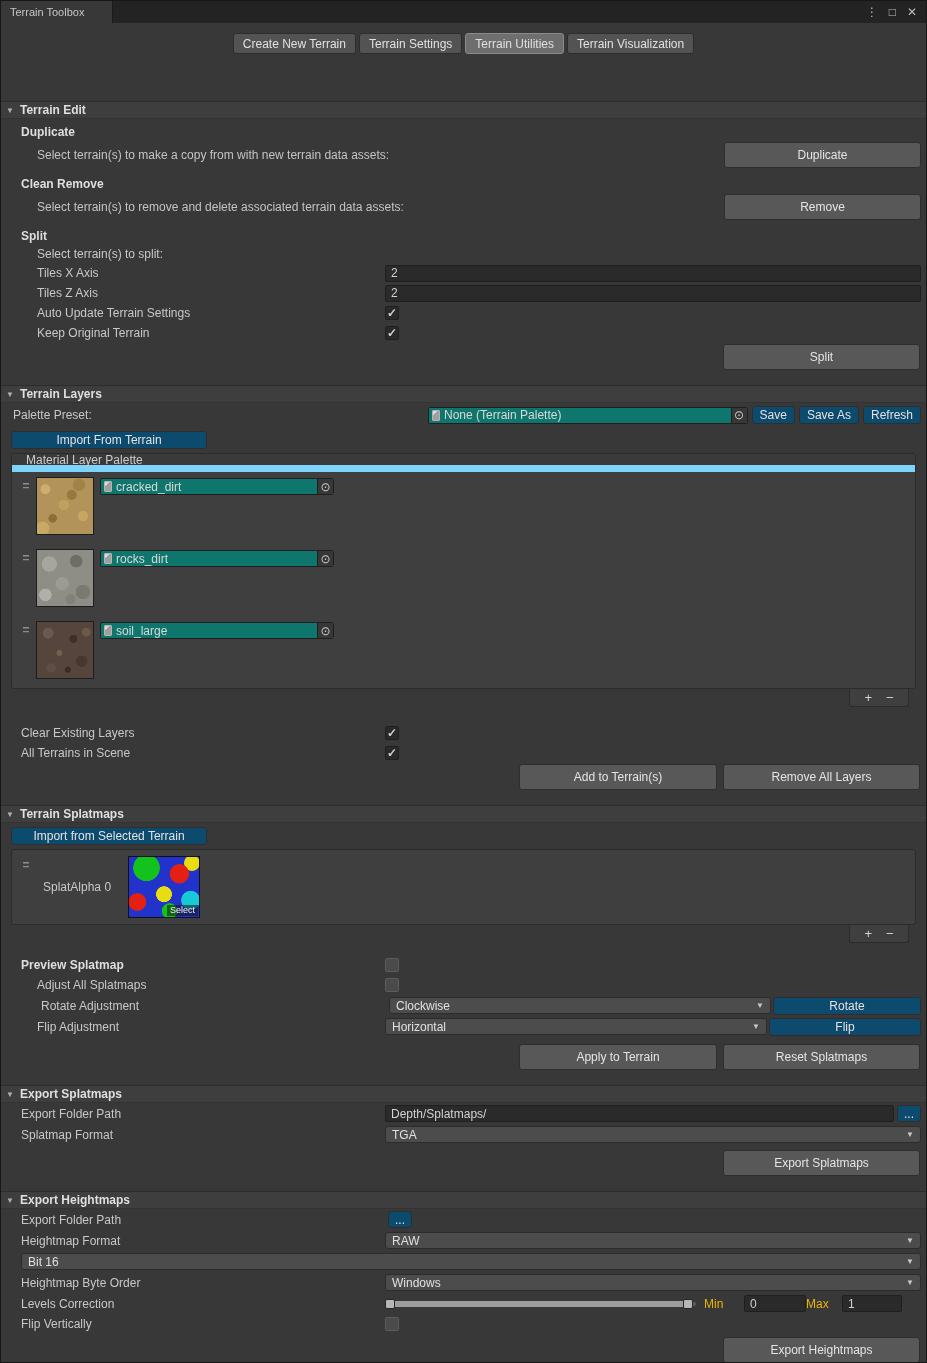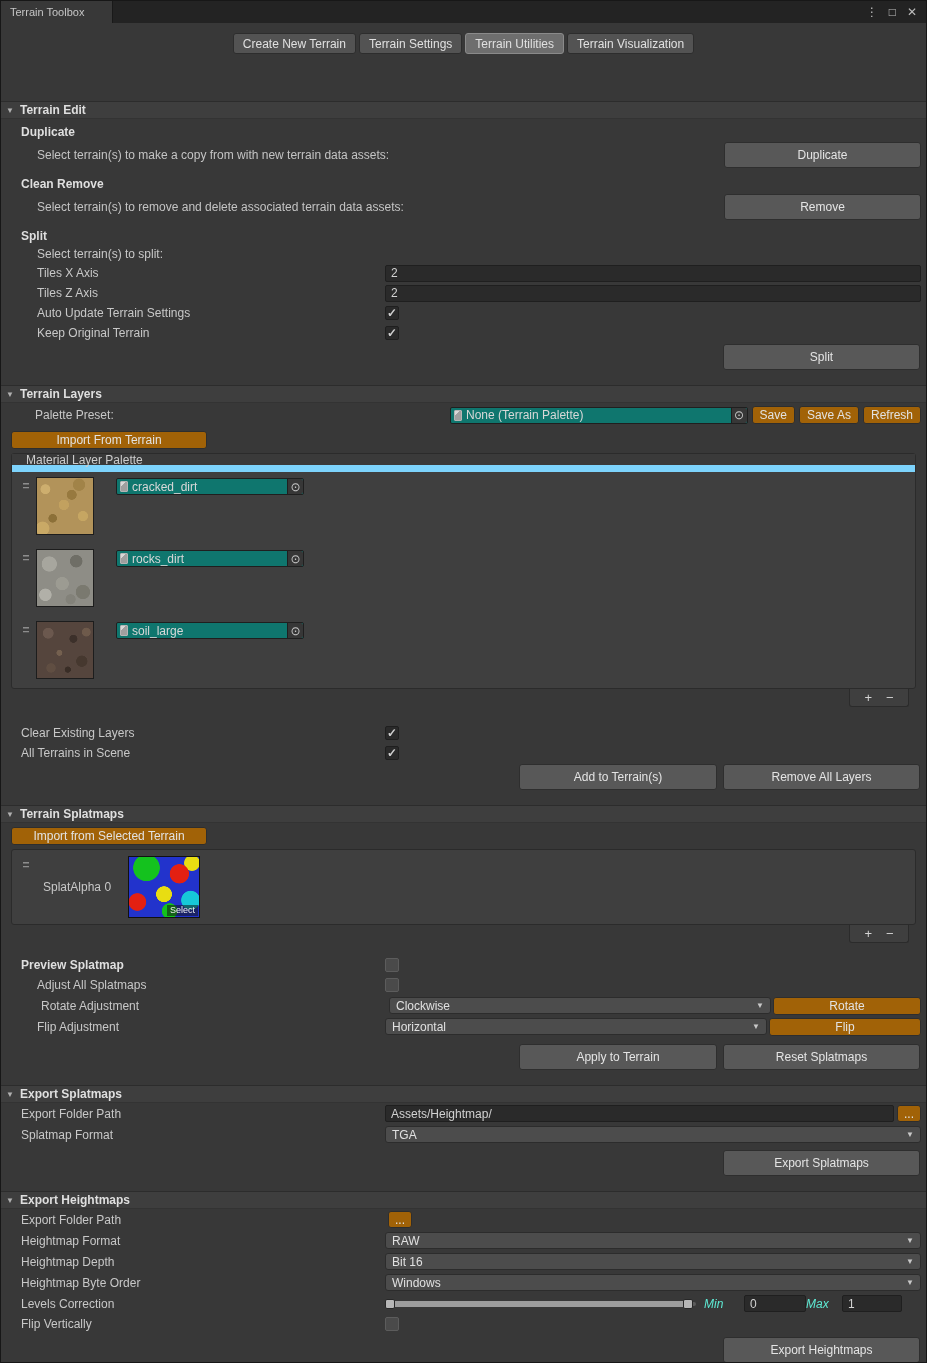--- a/index.html
+++ b/index.html
@@ -66,52 +66,52 @@
   .checkbox.checked .chk {
     display:block; position:absolute; left:1px; top:-1px; color:#cfcfcf; font-size:12px; font-weight:bold; line-height:14px;
   }
   .dropdown {
     flex:1; height:17px; background:#4c4c4c; border:1px solid #2c2c2c; border-radius:3px;
     display:flex; align-items:center; padding:0 6px; color:#e0e0e0; cursor:default;
   }
   .dropdown .dd-arrow { margin-left:auto; font-size:8px; color:#c8c8c8; }
   .dropdown.fixed { flex:none; width:382px; }
   .mini-btn {
-    height:18px; background:#a16207; border:1px solid #2e2e2e; border-radius:3px;
+    height:18px; background:#0c4a6e; border:1px solid #2e2e2e; border-radius:3px;
     color:#e2e2e2; font-size:12px; display:flex; align-items:center; justify-content:center; cursor:default;
   }
   .dots-btn { width:24px; height:17px; margin-left:3px; flex-shrink:0; }
   
   .obj-field {
     height:17px; background:#0f766e; border:1px solid #1f1f1f; border-radius:2px;
     display:flex; align-items:center; padding-left:3px; color:#d8d8d8;
   }
   .obj-field .asset-icon {
     width:8px; height:11px; border:1px solid #b5b5b5; border-radius:1px; margin-right:4px; flex-shrink:0;
     background:linear-gradient(135deg, #d8d8d8 0 30%, #9f9f9f 31% 100%);
   }
   .obj-field .picker {
     margin-left:auto; width:16px; height:15px; display:flex; align-items:center; justify-content:center;
     color:#c4c4c4; font-size:12px; background:#373737; border-left:1px solid #1f1f1f; border-radius:0 2px 2px 0;
   }
   
-  .preset-row { display:flex; align-items:center; padding:3px 5px 3px 34px; min-height:22px; }
+  .preset-row { display:flex; align-items:center; padding:3px 5px 3px 12px; min-height:22px; }
   .preset-row .label { width:415px; flex-shrink:0; }
   .preset-row .obj-field { flex:1; }
   .preset-btn { padding:0 7px; margin-left:4px; height:18px; }
   
   .solo-btn-row { padding:4px 0 0 10px; }
   .solo-btn { width:196px; }
   
   .list-box { margin:4px 10px 0 10px; background:#3f3f3f; border:1px solid #2b2b2b; border-radius:3px; }
   .list-header { height:18px; background:#3a3a3a; border-bottom:7px solid #7dd3fc; display:flex; align-items:center; padding-left:14px; color:#cccccc; }
   .layer-row { display:flex; align-items:flex-start; padding:5px 4px 8px 4px; height:72px; }
   .drag-handle { width:20px; text-align:center; color:#8d8d8d; font-weight:bold; letter-spacing:0; padding-top:2px; flex-shrink:0; }
   .thumb { width:58px; height:58px; border:1px solid #1d1d1d; flex-shrink:0; }
-  .layer-row .obj-field { width:188px; margin-left:22px; margin-top:1px; }
+  .layer-row .obj-field { width:234px; margin-left:6px; margin-top:1px; }
   .rl-footer { display:flex; justify-content:flex-end; padding-right:17px; }
   .rl-footer-box {
     width:60px; height:18px; background:#3f3f3f; border:1px solid #2b2b2b; border-top:none;
     border-radius:0 0 3px 3px; display:flex; align-items:center; justify-content:center; gap:14px;
   }
   .rl-footer-box span { color:#d4d4d4; font-size:13px; line-height:14px; cursor:default; }
   
   .tex-cracked {
     background-color:#b2935a;
     background-image:
@@ -163,21 +163,21 @@
     position:absolute; right:1px; bottom:1px; font-size:9px; color:#efefef;
     background:rgba(20,20,20,0.55); padding:0 3px 1px 3px;
   }
   
   .mm-slider { position:relative; width:311px; height:16px; flex-shrink:0; }
   .mm-track { position:absolute; left:0; right:0; top:6px; height:4px; background:#5b5b5b; border-radius:2px; }
   .mm-fill { position:absolute; left:5px; right:9px; top:5px; height:6px; background:#9d9d9d; }
   .mm-thumb { position:absolute; top:3px; width:10px; height:10px; background:#b6b6b6; border:1px solid #272727; border-radius:2px; }
   .mm-thumb.left { left:0; }
   .mm-thumb.right { right:3px; }
-  .mm-label { color:#5eead4; flex-shrink:0;font-style:italic; }
+  .mm-label { color:#eab308; flex-shrink:0; }
 </style>
 </head>
 <body>
 
 <div class="titlebar">
   <div class="doc-tab">
     <span>Terrain Toolbox</span>
   </div>
   <div class="win-controls">
     <span>⋮</span>
@@ -403,21 +403,21 @@
 <div class="sec-gap"></div>
 
 <div class="section-header">
   <span class="foldout-arrow">▼</span>
   <span class="section-title">Export Splatmaps</span>
 </div>
 
 <div class="row" style="min-height:21px;">
   <span class="label">Export Folder Path</span>
   <div class="tfield">
-      <span>Assets/Heightmap/</span>
+      <span>Depth/Splatmaps/</span>
     </div>
   <button class="mini-btn dots-btn">...</button>
 </div>
 <div class="row" style="min-height:21px;">
   <span class="label">Splatmap Format</span>
   <div class="dropdown">
     <span>TGA</span>
     <span class="dd-arrow">▼</span>
   </div>
 </div>
@@ -437,21 +437,20 @@
   <button class="mini-btn dots-btn">...</button>
 </div>
 <div class="row" style="min-height:21px;">
   <span class="label">Heightmap Format</span>
   <div class="dropdown">
     <span>RAW</span>
     <span class="dd-arrow">▼</span>
   </div>
 </div>
 <div class="row" style="min-height:21px;">
-  <span class="label">Heightmap Depth</span>
   <div class="dropdown">
     <span>Bit 16</span>
     <span class="dd-arrow">▼</span>
   </div>
 </div>
 <div class="row" style="min-height:21px;">
   <span class="label">Heightmap Byte Order</span>
   <div class="dropdown">
     <span>Windows</span>
     <span class="dd-arrow">▼</span>

